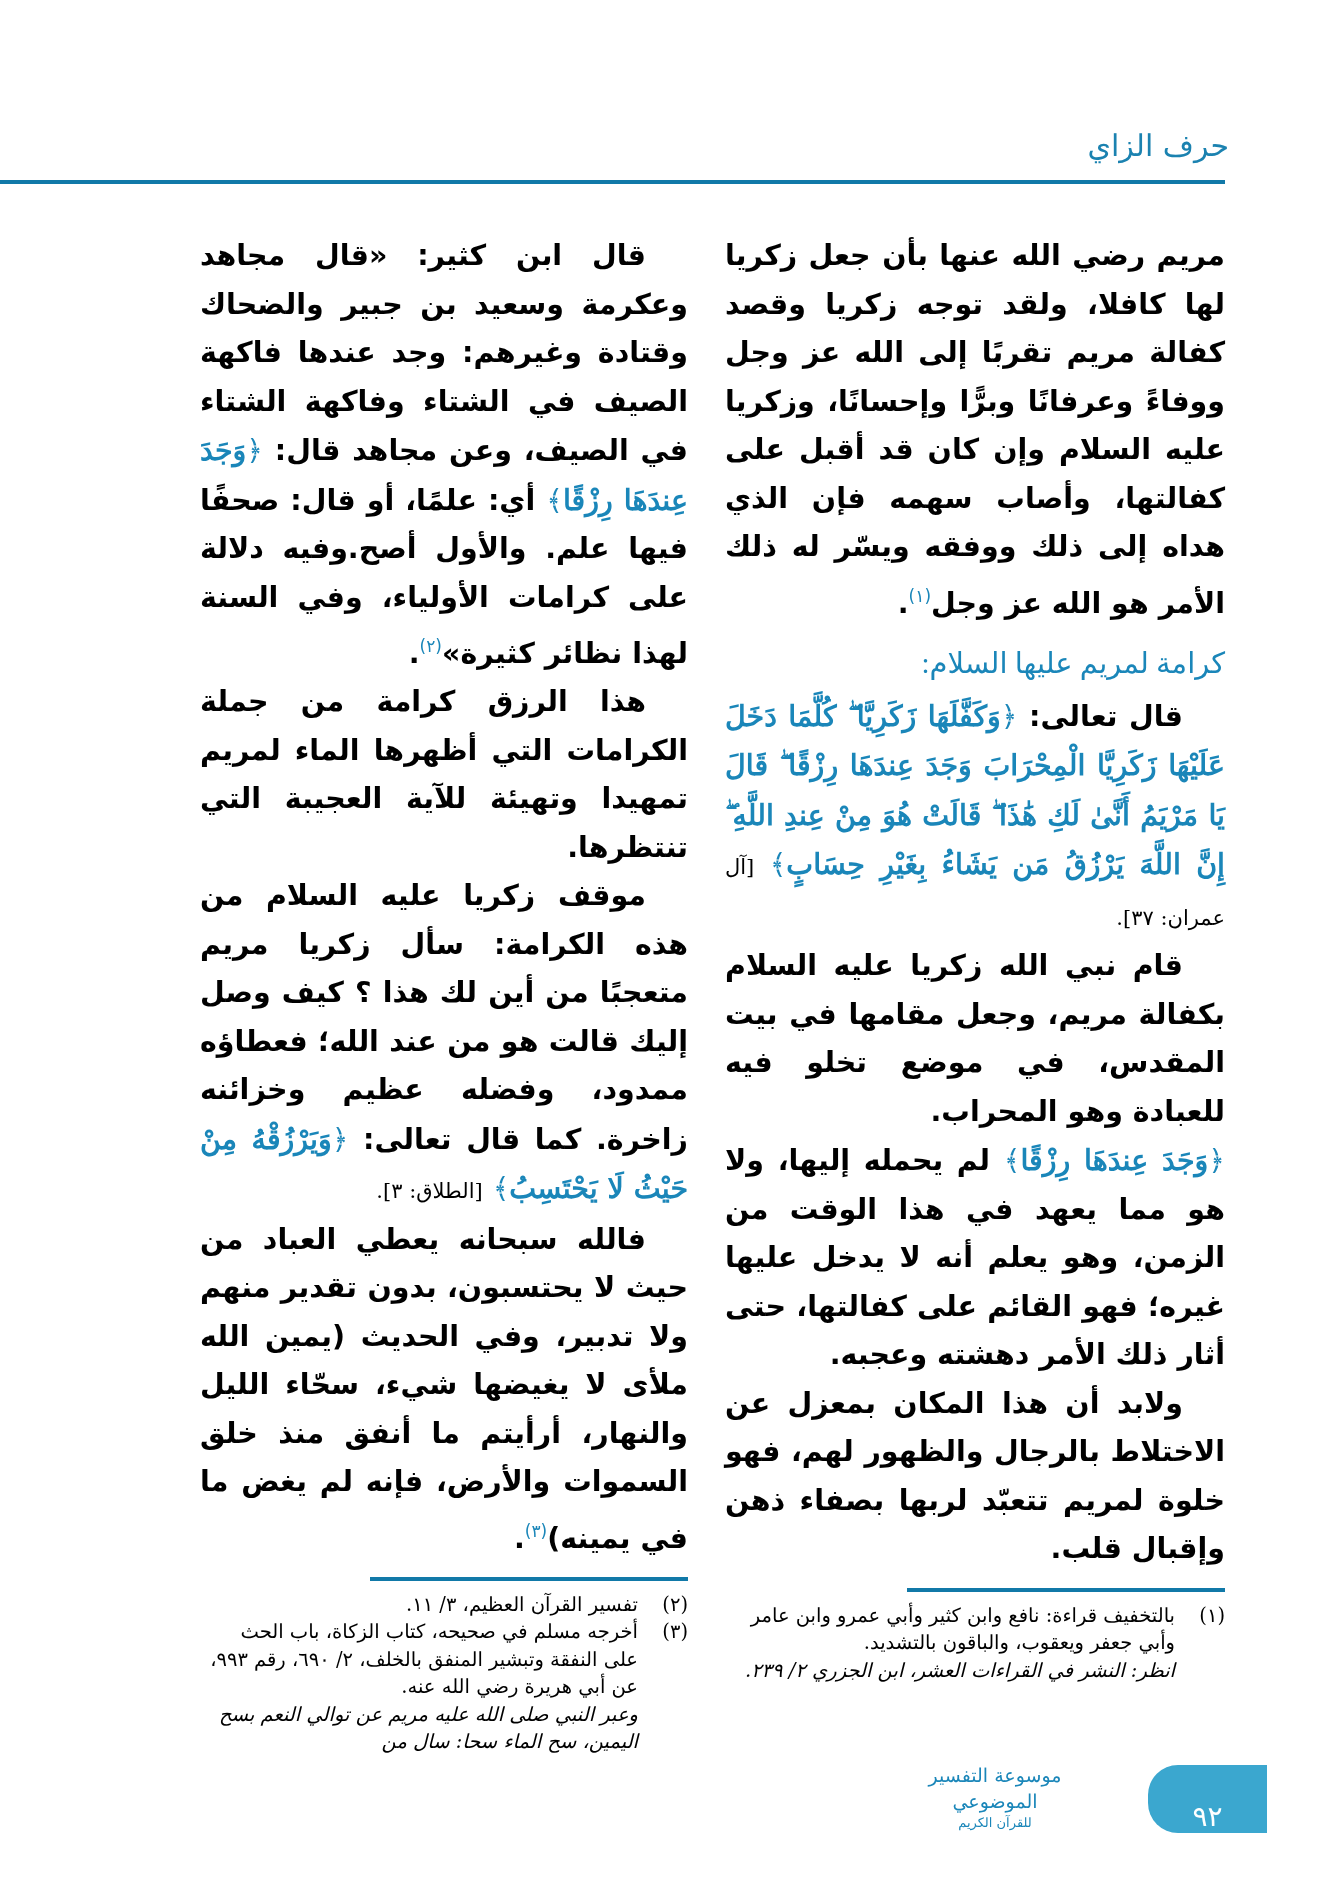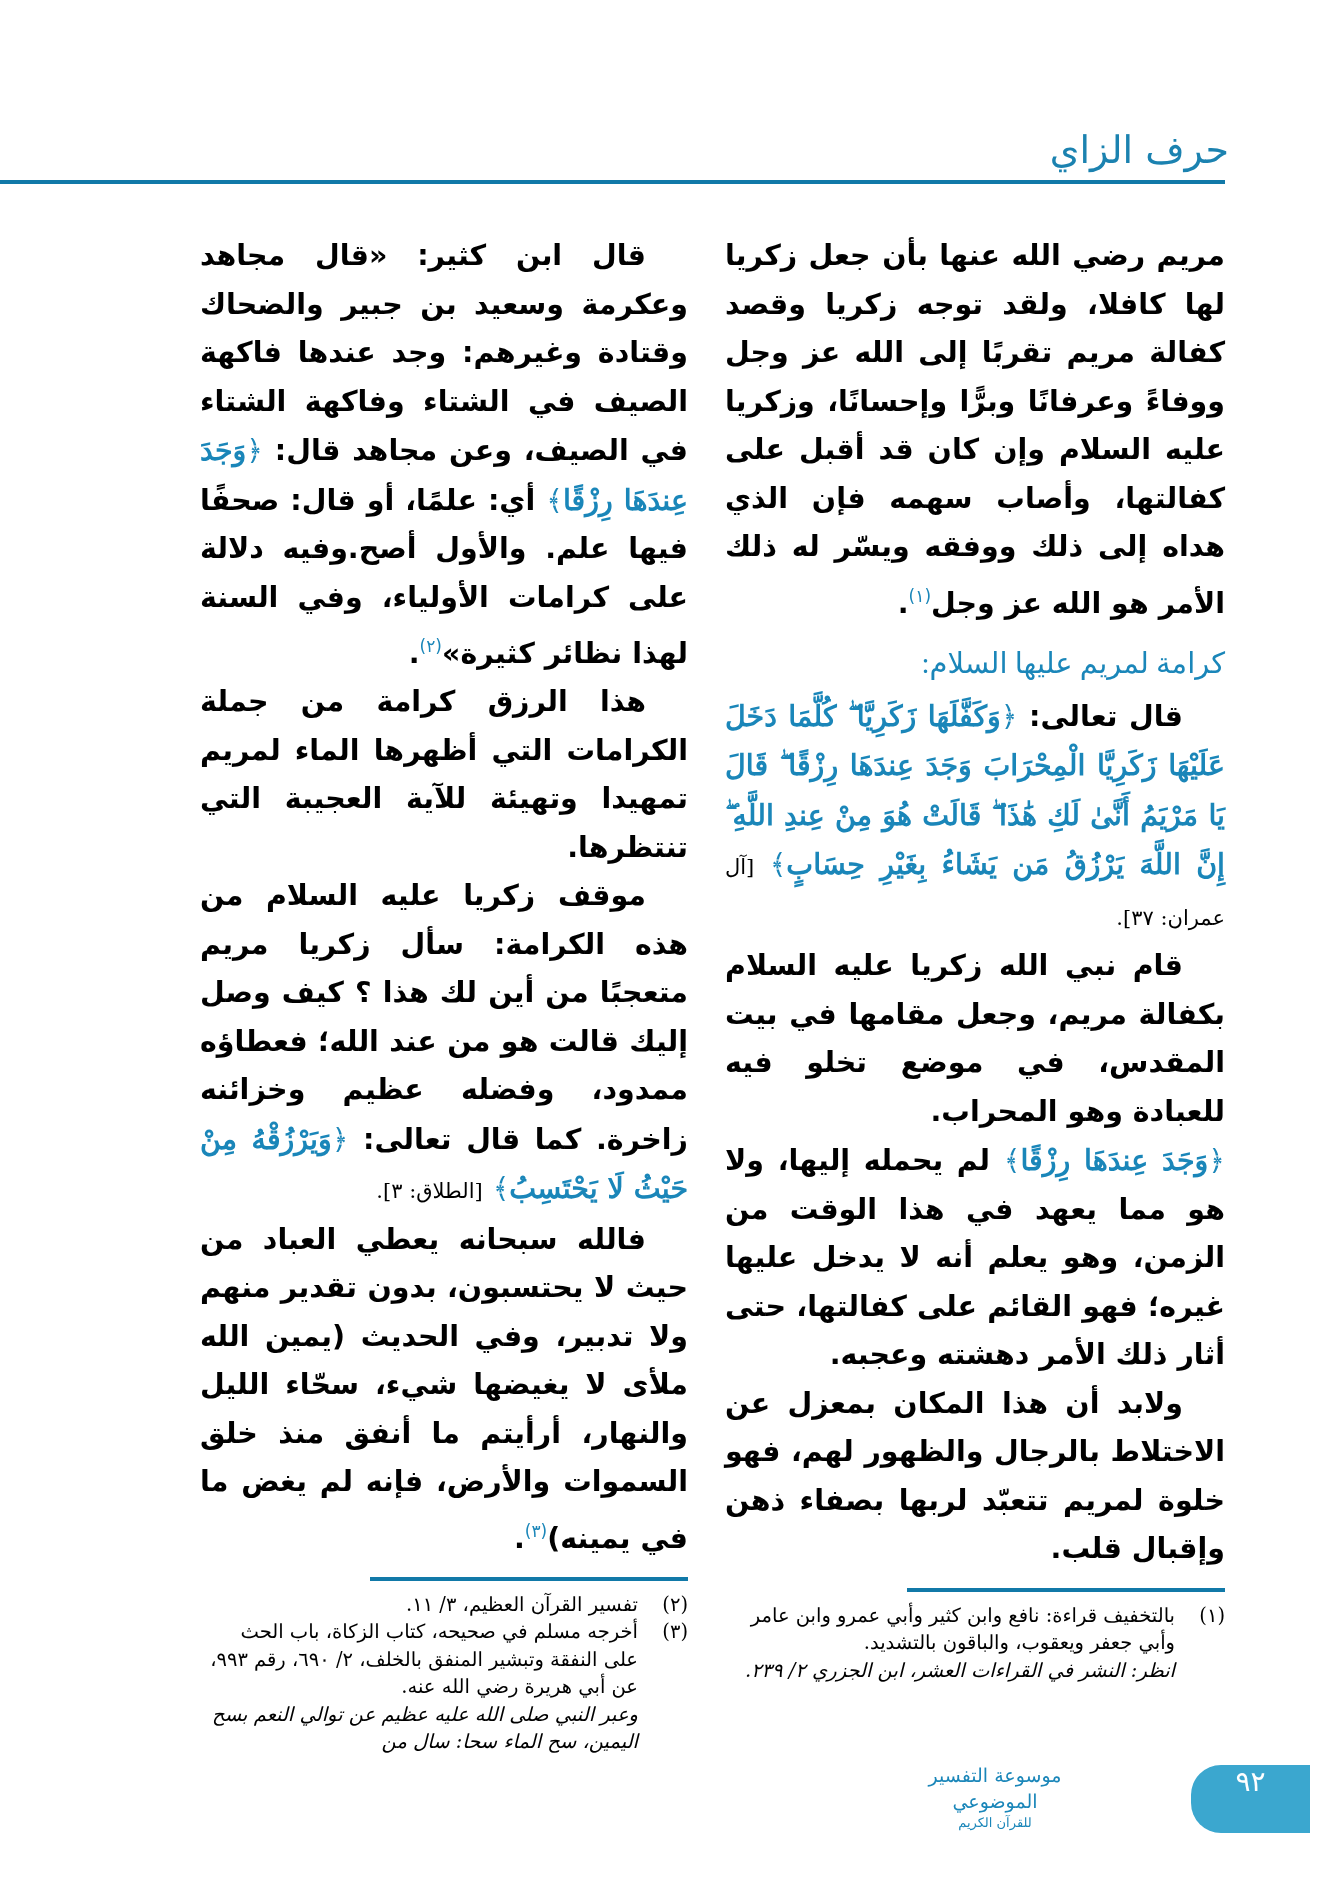--- a/index.html
+++ b/index.html
@@ -1,18 +1,18 @@
 <!DOCTYPE html>
 <html><head>
 <meta charset="utf-8">
 <style>
   html, body { margin:0; padding:0; background:#ffffff; }
   body { width:1339px; height:1890px; position:relative; overflow:hidden;
          font-family:"DejaVu Sans", sans-serif; color:#000; }
-  .header-title { position:absolute; top:128px; right:110px; font-size:38px;
+  .header-title { position:absolute; top:128px; right:110px; font-size:30px;
          color:#1b82b0; font-family:"DejaVu Serif", serif; direction:rtl; }
   .header-rule { position:absolute; top:180px; left:0; width:1225px; height:4px; background:#1179a8; }
 
   .col { position:absolute; direction:rtl; text-align:justify; text-align-last:right; }
   .col-right { left:725px; width:500px; top:232px; }
   .col-left  { left:200px; width:488px; top:232px; }
 
   .body-text { font-size:28.5px; font-weight:bold; line-height:48.5px; font-family:"DejaVu Sans", sans-serif; }
   .para { margin:0; }
   .indent { text-indent:42px; }
@@ -23,23 +23,23 @@
   .subhead { color:#1a86b9; font-family:Liberation Serif, serif; font-size:29px; line-height:54px; margin:8px 0 2px 0; font-weight:normal; }
 
   .fn-rule { height:4px; background:#1179a8; margin:14px 0 10px 0; }
   .col-right .fn-rule { width:318px; margin-right:0; margin-left:auto; }
   .col-left  .fn-rule { width:318px; margin-right:0; margin-left:auto; }
   .footnotes { font-family:"DejaVu Serif", serif; font-size:19.5px; line-height:27.5px; font-weight:normal; text-align:right; text-align-last:right; }
   .fn { margin:0; padding-right:50px; position:relative; }
   .fn-num { position:absolute; right:0; top:0; }
   .fn-cont { margin:0; padding-right:50px;font-style:italic; }
 
-  .page-tab { position:absolute; left:1191px; top:1765px; width:119px; height:68px;
+  .page-tab { position:absolute; left:1148px; top:1765px; width:119px; height:68px;
          background:#3ba7cf; border-radius:30px 0 0 30px; color:#fff;
-         font-size:28px; display:flex; align-items:flex-start; justify-content:center;
+         font-size:28px; display:flex; align-items:flex-end; justify-content:center;
          font-family:Liberation Serif, serif; }
   .logo { position:absolute; left:925px; top:1762px; width:140px; height:80px;
          text-align:center; color:#1a86b9; direction:rtl; font-family:"DejaVu Serif", serif; }
   .logo-main { font-size:19px; font-weight:normal; line-height:26px; letter-spacing:-0.5px; }
   .logo-sub  { font-size:13px; line-height:18px; }
 </style>
 </head>
 <body>
 
 <div>
@@ -91,21 +91,21 @@
   <div class="fn-rule"></div>
   <div class="footnotes">
     <p class="fn">
       <span class="fn-num">(٢)</span>
       <span>تفسير القرآن العظيم، ٣/ ١١.</span>
     </p>
     <p class="fn">
       <span class="fn-num">(٣)</span>
       <span>أخرجه مسلم في صحيحه، كتاب الزكاة، باب الحث على النفقة وتبشير المنفق بالخلف، ٢/ ٦٩٠، رقم ٩٩٣، عن أبي هريرة رضي الله عنه.</span>
     </p>
-    <p class="fn-cont">وعبر النبي صلى الله عليه عظيم عن توالي النعم بسح اليمين، سح الماء سحا: سال من</p>
+    <p class="fn-cont">وعبر النبي صلى الله عليه مريم عن توالي النعم بسح اليمين، سح الماء سحا: سال من</p>
   </div>
 </div>
 
 <div class="logo">
   <div class="logo-main">موسوعة التفسير الموضوعي</div>
   <div class="logo-sub">للقرآن الكريم</div>
 </div>
 <div class="page-tab">
   <span>٩٢</span>
 </div>

